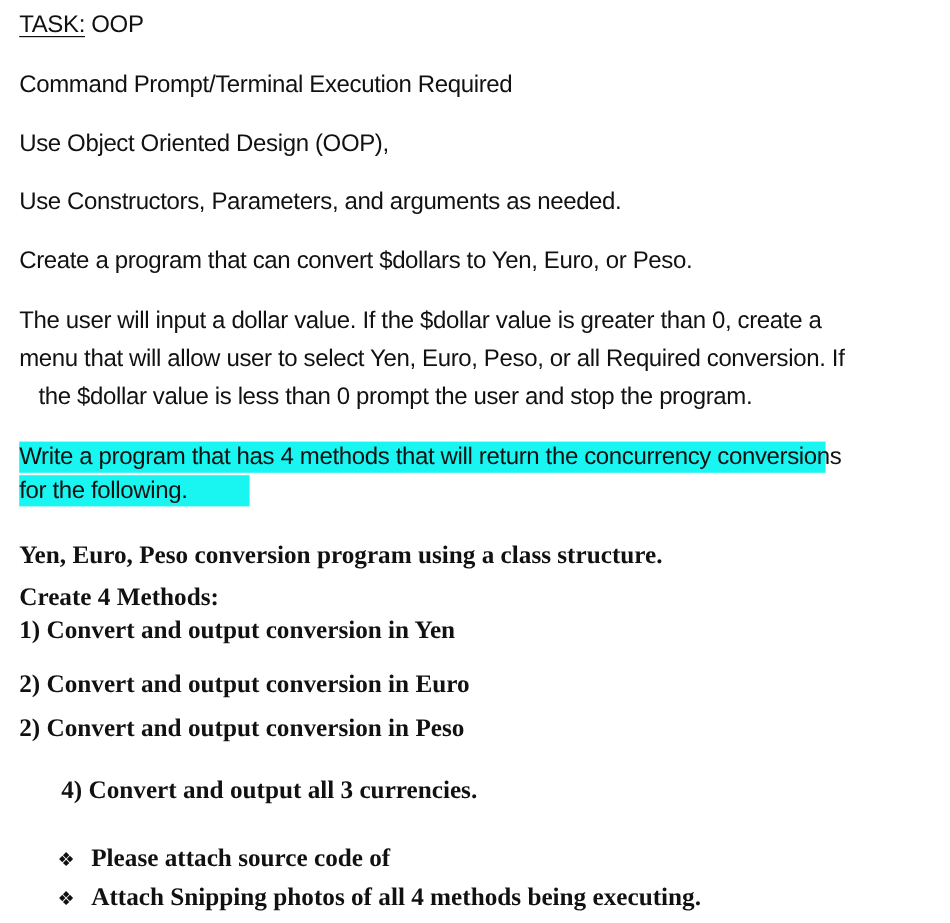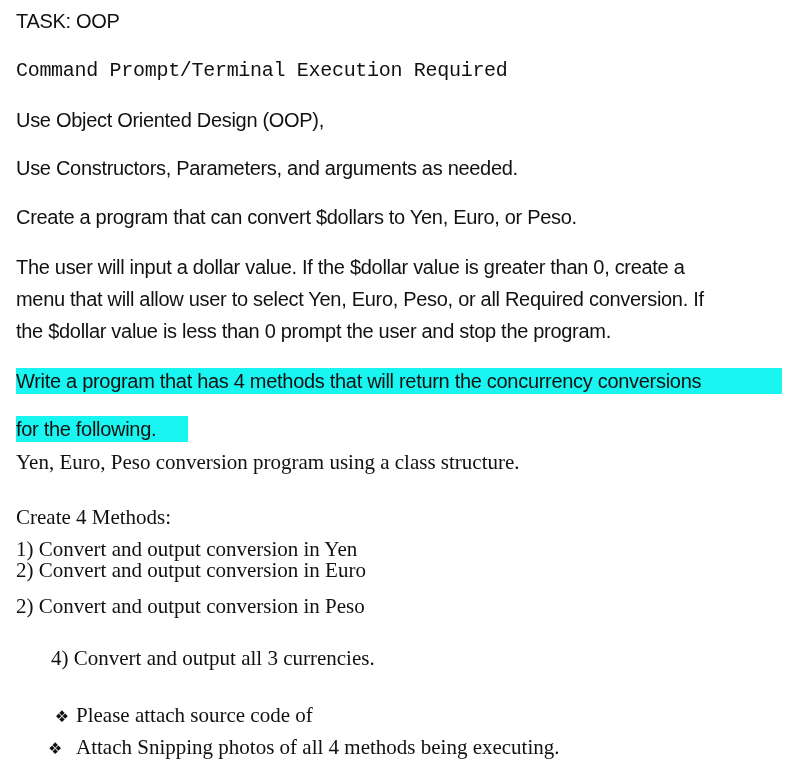--- a/index.html
+++ b/index.html
@@ -1,60 +1,60 @@
 <!DOCTYPE html>
 <html><head>
   <meta charset="utf-8">
   <style>
     html, body { margin: 0; padding: 0; background: #ffffff; }
     body { width: 792px; height: 769px; position: relative; overflow: hidden; color: #111; }
     .sans { font-family: "Liberation Sans", "DejaVu Sans", sans-serif; font-size: 20px; letter-spacing: -0.3px; }
-    .serif { font-family: "Liberation Serif", "DejaVu Serif", serif; font-size: 21px; }
+    .serif { font-family: "Liberation Serif", "DejaVu Serif", serif; font-size: 21px; font-weight: bold; }
     .line { position: absolute; left: 16px; white-space: nowrap; line-height: 26px; }
-    .u { text-decoration-thickness: 1px; text-underline-offset: 3px; }
+    .u { text-decoration: underline; text-decoration-thickness: 1px; text-underline-offset: 3px; }
     .hl-line { position: absolute; left: 16px; height: 26px; line-height: 26px; white-space: nowrap; background: #19f5f0; padding-right: 0; }
     .bullet { position: absolute; left: 48px; white-space: nowrap; line-height: 26px; }
     .bullet .glyph { display: inline-block; width: 28px; font-family: "DejaVu Sans", sans-serif; font-size: 16px; color: #111; }
   </style>
 </head>
 <body>
 
 <div>
 
   <div class="line sans" style="top:8px;">
     <span class="u">TASK:</span><span> OOP</span>
   </div>
 
-  <div class="line sans" style="top:58px;font-family:Liberation Mono, monospace;">Command Prompt/Terminal Execution Required</div>
+  <div class="line sans" style="top:58px;">Command Prompt/Terminal Execution Required</div>
   <div class="line sans" style="top:107px;">Use Object Oriented Design (OOP),</div>
   <div class="line sans" style="top:155px;">Use Constructors, Parameters, and arguments as needed.</div>
   <div class="line sans" style="top:204px;">Create a program that can convert $dollars to Yen, Euro, or Peso.</div>
 
   <div>
     <div class="line sans" style="top:254px;text-align:center;">The user will input a dollar value. If the $dollar value is greater than 0, create a</div>
     <div class="line sans" style="top:286px;">menu that will allow user to select Yen, Euro, Peso, or all Required conversion. If</div>
-    <div class="line sans" style="top:318px;">the $dollar value is less than 0 prompt the user and stop the program.</div>
+    <div class="line sans" style="top:318px;margin-left:16px;">the $dollar value is less than 0 prompt the user and stop the program.</div>
   </div>
 
   <div>
-    <div class="hl-line sans" style="top:368px; width:766px;">Write a program that has 4 methods that will return the concurrency conversions</div>
-    <div class="hl-line sans" style="top:416px; width:172px;">for the following.</div>
+    <div class="hl-line sans" style="top:368px; width:672px;">Write a program that has 4 methods that will return the concurrency conversions</div>
+    <div class="hl-line sans" style="top:396px; width:192px;">for the following.</div>
   </div>
 
   <div>
     <div class="line serif" style="top:449px;">Yen, Euro, Peso conversion program using a class structure.</div>
-    <div class="line serif" style="top:484px;margin-top:20px;">Create 4 Methods:</div>
-    <div class="line serif" style="top:536px;">1) Convert and output conversion in Yen</div>
+    <div class="line serif" style="top:484px;">Create 4 Methods:</div>
+    <div class="line serif" style="top:512px;">1) Convert and output conversion in Yen</div>
     <div class="line serif" style="top:557px;">2) Convert and output conversion in Euro</div>
     <div class="line serif" style="top:593px;">2) Convert and output conversion in Peso</div>
     <div class="line serif" style="top:645px;margin-left:35px;">4) Convert and output all 3 currencies.</div>
   </div>
 
   <div>
-    <div class="bullet serif" style="top:702px;text-align:center;">
+    <div class="bullet serif" style="top:702px;">
       <span class="glyph">❖</span><span>Please attach source code of</span>
     </div>
     <div class="bullet serif" style="top:734px;">
       <span class="glyph">❖</span><span>Attach Snipping photos of all 4 methods being executing.</span>
     </div>
   </div>
 
 </div>
 
 </body></html>

